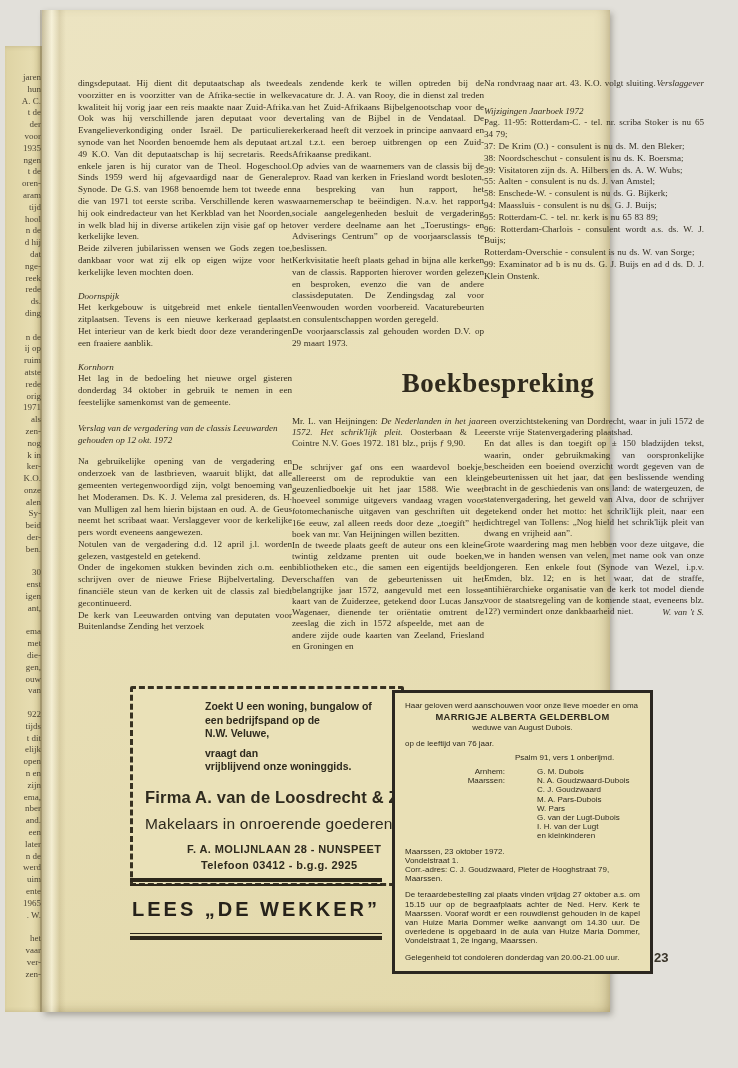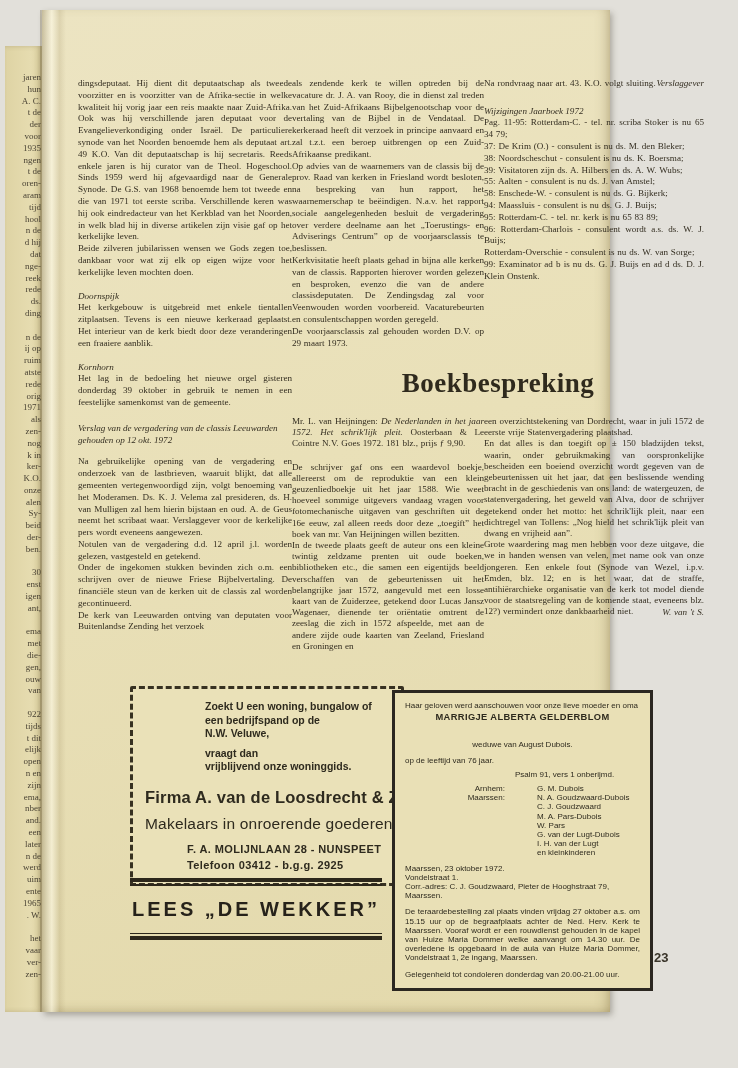--- a/index.html
+++ b/index.html
@@ -34,36 +34,36 @@
   #r2{left:442px;top:406px;width:220px;}
   
   .ad-housing{position:absolute;left:88px;top:676px;width:244px;background:#eae1b8;
     border:3px dashed #373121;border-radius:2px;padding:11px 12px 12px 12px;
     font-family:"Liberation Sans",sans-serif;color:#2e2a1e;}
   .ah-intro{font-size:10.5px;font-weight:bold;line-height:13.5px;margin-left:60px;white-space:pre-line;}
   .ah-intro2{font-size:10.5px;font-weight:bold;line-height:13.5px;margin:6px 0 0 60px;white-space:pre-line;}
   .ah-firm{font-size:16.5px;font-weight:bold;letter-spacing:.2px;margin-top:14px;white-space:nowrap;}
   .ah-sub{font-size:15.5px;margin-top:8px;letter-spacing:.2px;white-space:nowrap;}
   .ah-addr{font-size:11px;font-weight:bold;letter-spacing:.4px;margin:10px 0 0 42px;}
-  .ah-tel{font-size:11px;font-weight:bold;letter-spacing:.4px;margin:4px 0 0 42px;}
+  .ah-tel{font-size:11px;font-weight:bold;letter-spacing:.4px;margin:4px 0 0 56px;}
   
   .banner{position:absolute;left:88px;top:868px;width:252px;}
   .rule{background:#2c271b;}
   .rule.thick{height:4px;}
   .rule.thin{height:1.5px;margin-top:2px;}
   .rule.thin2{height:1.5px;}
   .rule.thick2{height:4px;margin-top:2px;}
   .banner-text{font-family:"Liberation Sans",sans-serif;font-size:20px;font-weight:bold;
     letter-spacing:3px;text-align:center;margin:12px 0;color:#26221a;white-space:nowrap;}
   
   .ad-obit{position:absolute;left:350px;top:680px;width:235px;background:#e9e0b6;
     border:3px solid #2b2720;padding:8px 10px 9px 10px;
     font-family:"Liberation Sans",sans-serif;font-size:8px;line-height:9.2px;color:#2e2a1e;}
   .ob-name{font-weight:bold;font-size:9.3px;letter-spacing:.4px;text-align:center;margin-top:3px;}
-  .ob-rel{text-align:center;margin-top:18px;}
+  .ob-rel{text-align:center;margin-top:1px;}
   .ob-age{margin-top:6px;}
   .ob-psalm{margin:5px 0 0 110px;}
   .ob-fam{display:flex;margin-top:5px;gap:24px;}
   .ob-labels{width:100px;text-align:right;white-space:pre-line;}
   .ob-names{margin-left:8px;white-space:pre-line;}
   .ob-place{margin-top:6px;white-space:pre-line;}
   .ob-funeral{margin-top:7px;text-align:justify;}
   .ob-cond{margin-top:7px;}
   .pagenum{position:absolute;left:612px;top:940px;font-family:"Liberation Sans",sans-serif;
     font-size:13px;font-weight:bold;color:#3a352a;}
@@ -155,25 +155,25 @@
   <div class="fold"></div>
 
   <div class="page">
 
     <div class="col topcol" id="c1">
         <div class="blk p">dingsdeputaat. Hij dient dit deputaatschap als tweede voorzitter en is voorzitter van de Afrika-sectie in welke kwaliteit hij vorig jaar een reis maakte naar Zuid-Afrika. Ook was hij verschillende jaren deputaat voor de Evangelieverkondiging onder Israël. De particuliere synode van het Noorden benoemde hem als deputaat art. 49 K.O. Van dit deputaatschap is hij secretaris. Reeds enkele jaren is hij curator van de Theol. Hogeschool. Sinds 1959 werd hij afgevaardigd naar de Generale Synode. De G.S. van 1968 benoemde hem tot tweede en die van 1971 tot eerste scriba. Verschillende keren was hij ook eindredacteur van het Kerkblad van het Noorden, in welk blad hij in diverse artikelen zijn visie gaf op het kerkelijke leven.</div>
         <div class="blk p">Beide zilveren jubilarissen wensen we Gods zegen toe, dankbaar voor wat zij elk op eigen wijze voor het kerkelijke leven mochten doen.</div>
         <div class="blk h" style="margin-top: 12px;">Doornspijk</div>
         <div class="blk p">Het kerkgebouw is uitgebreid met enkele tientallen zitplaatsen. Tevens is een nieuwe kerkeraad geplaatst. Het interieur van de kerk biedt door deze veranderingen een fraaiere aanblik.</div>
         <div class="blk h" style="margin-top: 12px;">Kornhorn</div>
-        <div class="blk p">Het lag in de bedoeling het nieuwe orgel gisteren donderdag 39 oktober in gebruik te nemen in een feestelijke samenkomst van de gemeente.</div>
+        <div class="blk p">Het lag in de bedoeling het nieuwe orgel gisteren donderdag 34 oktober in gebruik te nemen in een feestelijke samenkomst van de gemeente.</div>
         <div class="blk h" style="margin-top: 14px;">Verslag van de vergadering van de classis Leeuwarden gehouden op 12 okt. 1972</div>
         <div class="blk p" style="margin-top: 10px;">Na gebruikelijke opening van de vergadering en onderzoek van de lastbrieven, waaruit blijkt, dat alle gemeenten vertegenwoordigd zijn, volgt benoeming van het Moderamen. Ds. K. J. Velema zal presideren, ds. H. van Mulligen zal hem hierin bijstaan en oud. A. de Geus neemt het scribaat waar. Verslaggever voor de kerkelijke pers wordt eveneens aangewezen.</div>
         <div class="blk p">Notulen van de vergadering d.d. 12 april j.l. worden gelezen, vastgesteld en getekend.</div>
-        <div class="blk p">Onder de ingekomen stukken bevinden zich o.m. een schrijven over de nieuwe Friese Bijbelvertaling. De financiële steun van de kerken uit de classis zal worden gecontinueerd.</div>
+        <div class="blk p">Onder de ingekomen stukken bevinden zich o.m. een schrijven over de nieuwe Friese Bijbelvertaling. De financiële steun van de kerken uit de classis zal biedt gecontinueerd.</div>
         <div class="blk p">De kerk van Leeuwarden ontving van deputaten voor Buitenlandse Zending het verzoek</div>
       </div>
     <div class="col topcol" id="c2">
         <div class="blk p">als zendende kerk te willen optreden bij de vacature dr. J. A. van Rooy, die in dienst zal treden van het Zuid-Afrikaans Bijbelgenootschap voor de vertaling van de Bijbel in de Vendataal. De kerkeraad heeft dit verzoek in principe aanvaard en zal t.z.t. een beroep uitbrengen op een Zuid-Afrikaanse predikant.</div>
         <div class="blk p">Op advies van de waarnemers van de classis bij de prov. Raad van kerken in Friesland wordt besloten, na bespreking van hun rapport, het waarnemerschap te beëindigen. N.a.v. het rapport sociale aangelegenheden besluit de vergadering over verdere deelname aan het „Toerustings- en Adviserings Centrum” op de voorjaarsclassis te beslissen.</div>
         <div class="blk p">Kerkvisitatie heeft plaats gehad in bijna alle kerken van de classis. Rapporten hierover worden gelezen en besproken, evenzo die van de andere classisdeputaten. De Zendingsdag zal voor Veenwouden worden voorbereid. Vacaturebeurten en consulentschappen worden geregeld.</div>
         <div class="blk p">De voorjaarsclassis zal gehouden worden D.V. op 29 maart 1973.</div>
       </div>
     <div class="col topcol" id="c3">
         <div class="blk p">Na rondvraag naar art. 43. K.O. volgt sluiting.</div>

